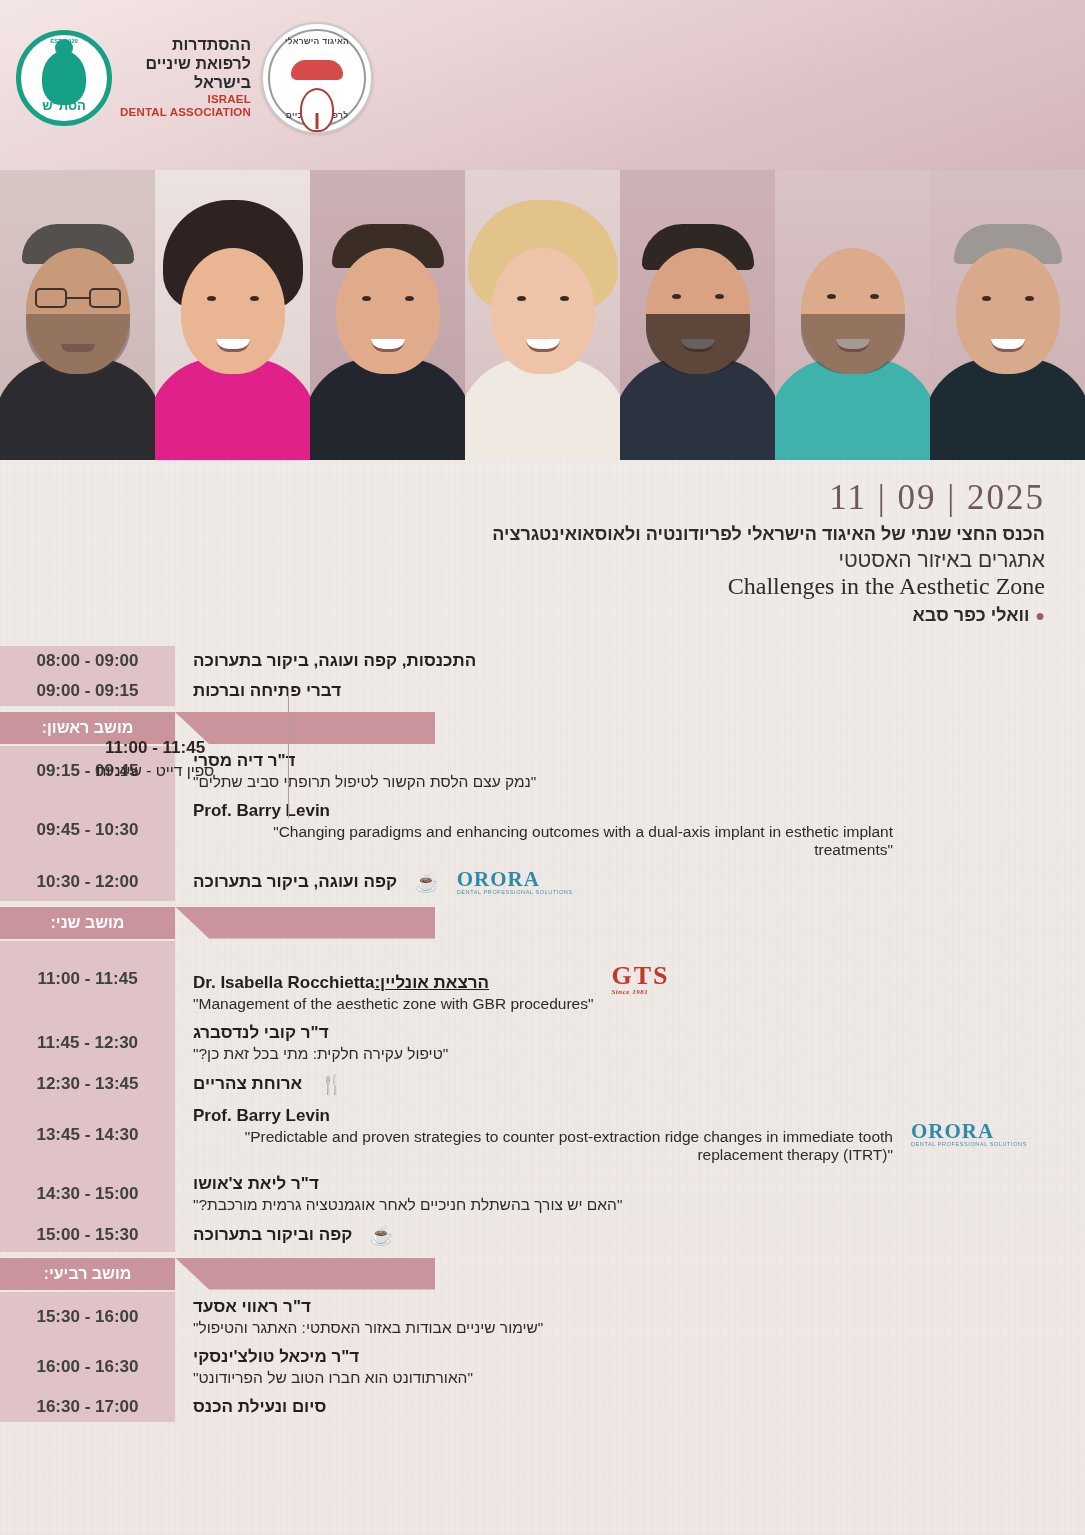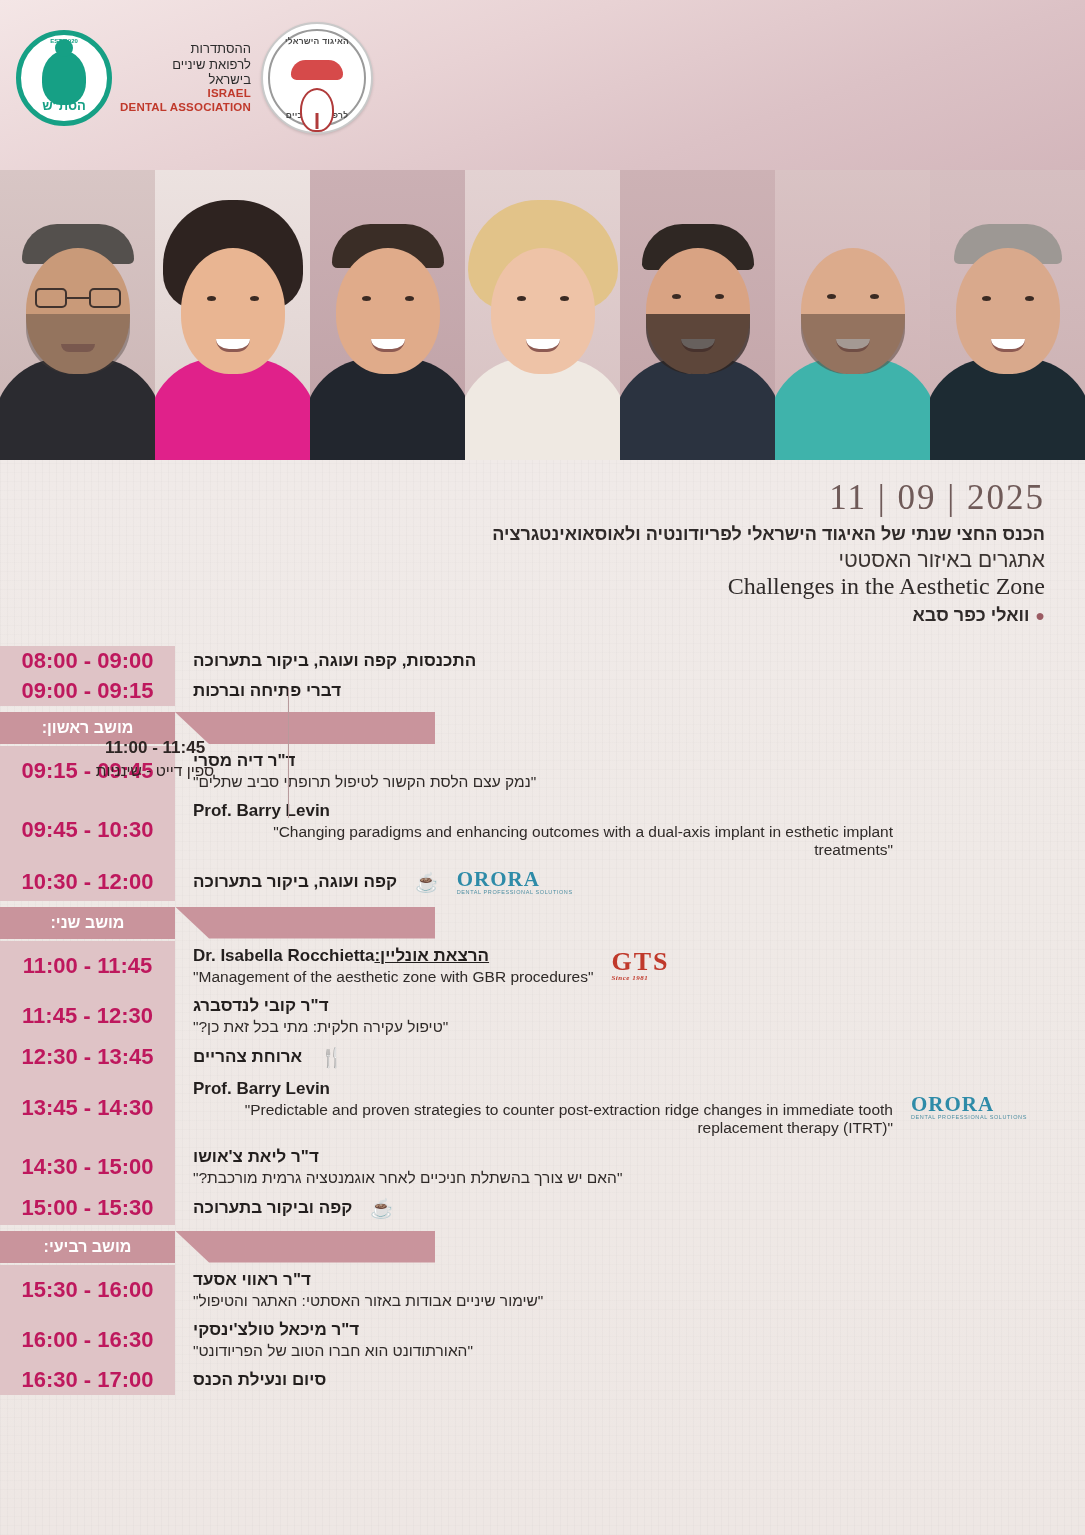--- a/index.html
+++ b/index.html
@@ -48,21 +48,21 @@
   }
   .logo-ida .txt-top, .logo-ida .txt-bot {
     position: absolute; width: 100%; text-align: center;
     font-size: 8.5px; font-weight: bold; color: #4a4a4a; letter-spacing: .2px;
   }
   .logo-ida .txt-top { top: 12px; }
   .logo-ida .txt-bot { bottom: 12px; }
 
   .logo-hadassa { display: flex; align-items: center; gap: 8px; }
   .hd-text { text-align: right; color: #2b2b2b; line-height: 1.18; }
-  .hd-text .he { font-size: 13px; font-weight: normal; }
+  .hd-text .he { font-size: 16px; font-weight: bold; }
   .hd-text .en { font-size: 11.5px; font-weight: bold; color: #c0392b; letter-spacing: .2px; }
   .hd-text .en2 { font-size: 11.5px; font-weight: bold; color: #c0392b; letter-spacing: .2px; }
   .hd-mark {
     width: 96px; height: 96px; border-radius: 50%;
     border: 5px solid #16a085; background: #ffffff;
     position: relative; display: flex; align-items: center; justify-content: center;
   }
   .hd-mark .figure {
     width: 44px; height: 54px; background: #16a085;
     border-radius: 50% 50% 42% 42%;
@@ -112,22 +112,22 @@
   .h3 { font-family: "Liberation Serif", serif; font-size: 24px; color: #2f2a29; margin-top: 1px; direction: ltr; text-align: right; }
   .venue { font-size: 18px; font-weight: bold; color: #2f2a29; margin-top: 5px; display: flex; justify-content: flex-start; align-items: center; gap: 6px; direction: rtl; }
   .pin { color: #9b5b63; font-size: 16px; }
 
   
   .sched { margin-top: 14px; position: relative; }
   .row { display: flex; align-items: stretch; min-height: 30px; }
   .time {
     width: 175px; flex: 0 0 175px;
     background: #dfc3c6;
-    color: #be185d;
-    font-size: 22px; font-weight: bold;
+    color: #404040;
+    font-size: 17px; font-weight: bold;
     display: flex; align-items: center; justify-content: center;
     direction: ltr;
   }
   .desc { flex: 1; text-align: left; padding: 5px 14px 5px 18px; display: flex; flex-direction: column; justify-content: center; }
   .desc .name { font-size: 17px; font-weight: bold; color: #231f1e; text-align: left; }
   .desc .name.rtl { direction: rtl; text-align: left; }
   .desc .sub { font-size: 15.5px; color: #2f2a28; margin-top: 2px; text-align: left; }
   .desc .sub.rtl { direction: rtl; }
   .desc .en { direction: ltr; }
 
@@ -360,21 +360,21 @@
       <div class="session-bar">
         <div class="session-rest"></div>
         <div class="session-tail"></div>
         <div class="session-label">מושב שני:</div>
       </div>
       <div class="row">
         <div class="desc">
           <div class="row-inner">
             <div class="sponsor-gts"><span>GTS</span><small>Since 1981</small></div>
             <div class="txtcol">
-              <div class="name"><span class="underline-u" style="margin-inline-start: 8px;">הרצאת אונליין:</span><span style="direction: ltr; display: inline-block;">Dr. Isabella Rocchietta</span></div>
+              <div class="name"><span class="underline-u" style="margin-inline-start: 8px;">הרצאת אונליין:</span><span style="direction: ltr; display: inline-block; margin-top: 27px;">Dr. Isabella Rocchietta</span></div>
               <div class="sub en" style="max-width: 700px;">"Management of the aesthetic zone with GBR procedures"</div>
             </div>
           </div>
         </div>
         <div class="time">11:00 - 11:45</div>
       </div>
       <div class="row">
         <div class="desc">
           <div class="row-inner">
             <div class="txtcol">

